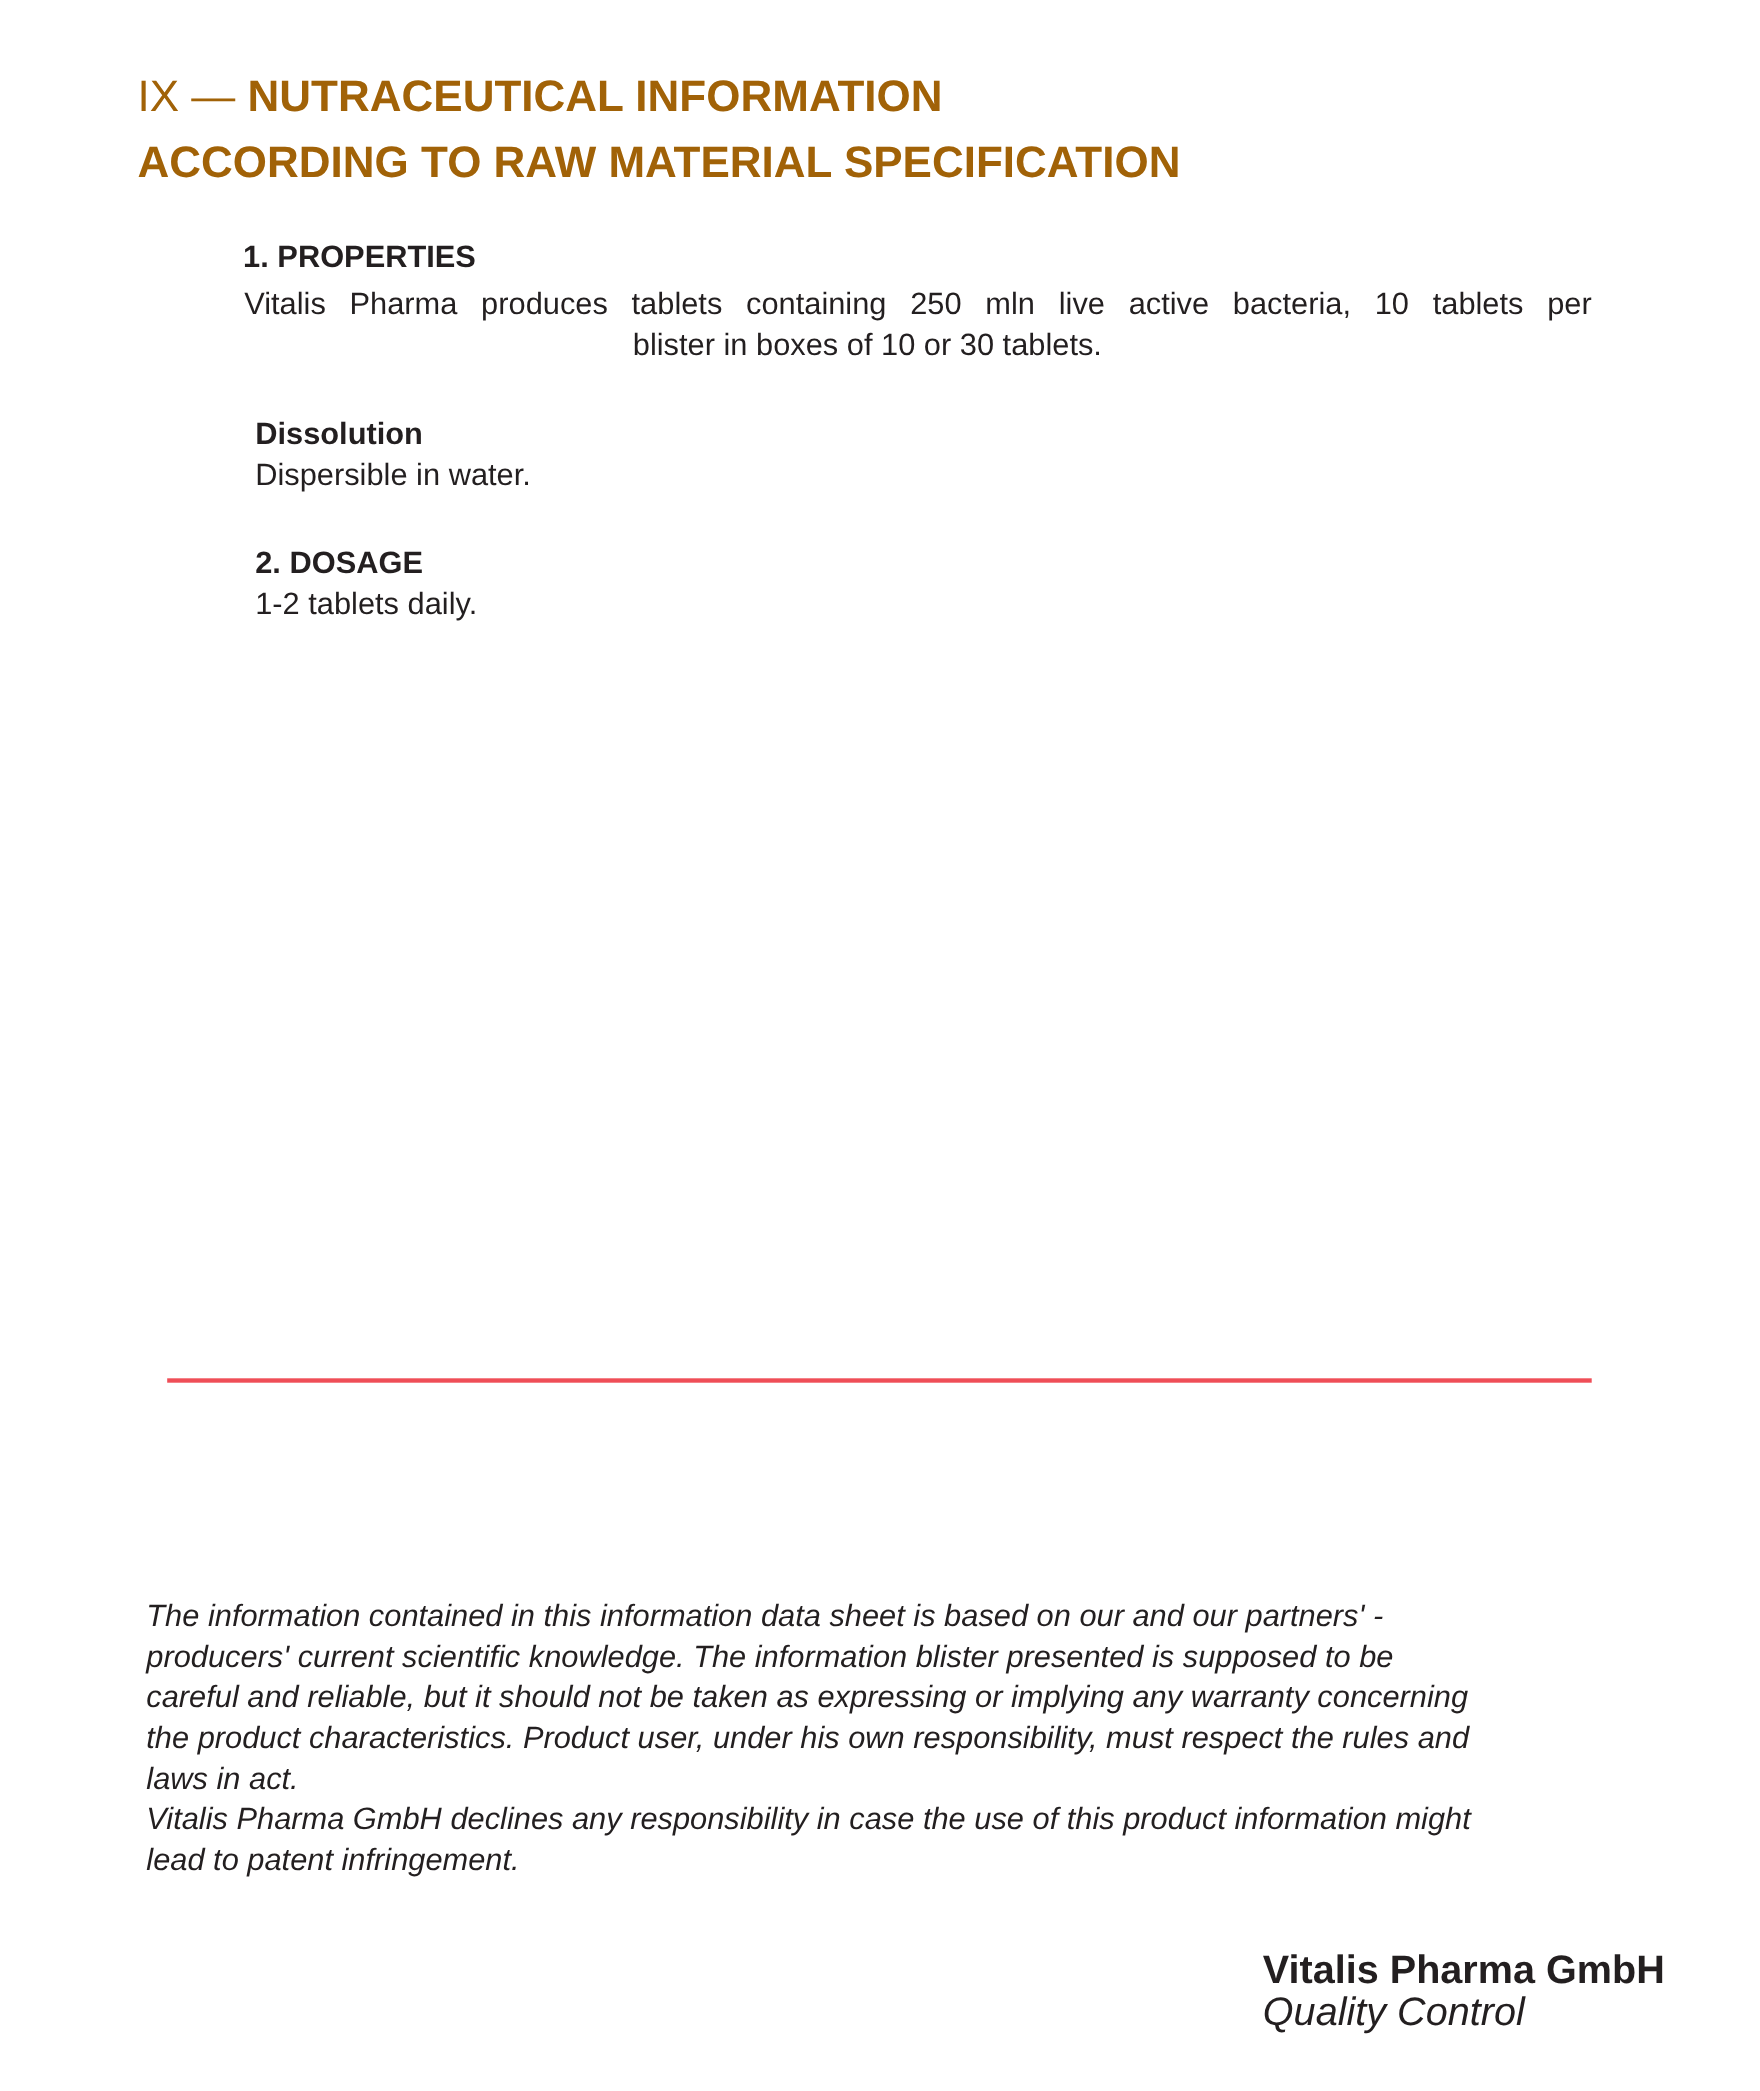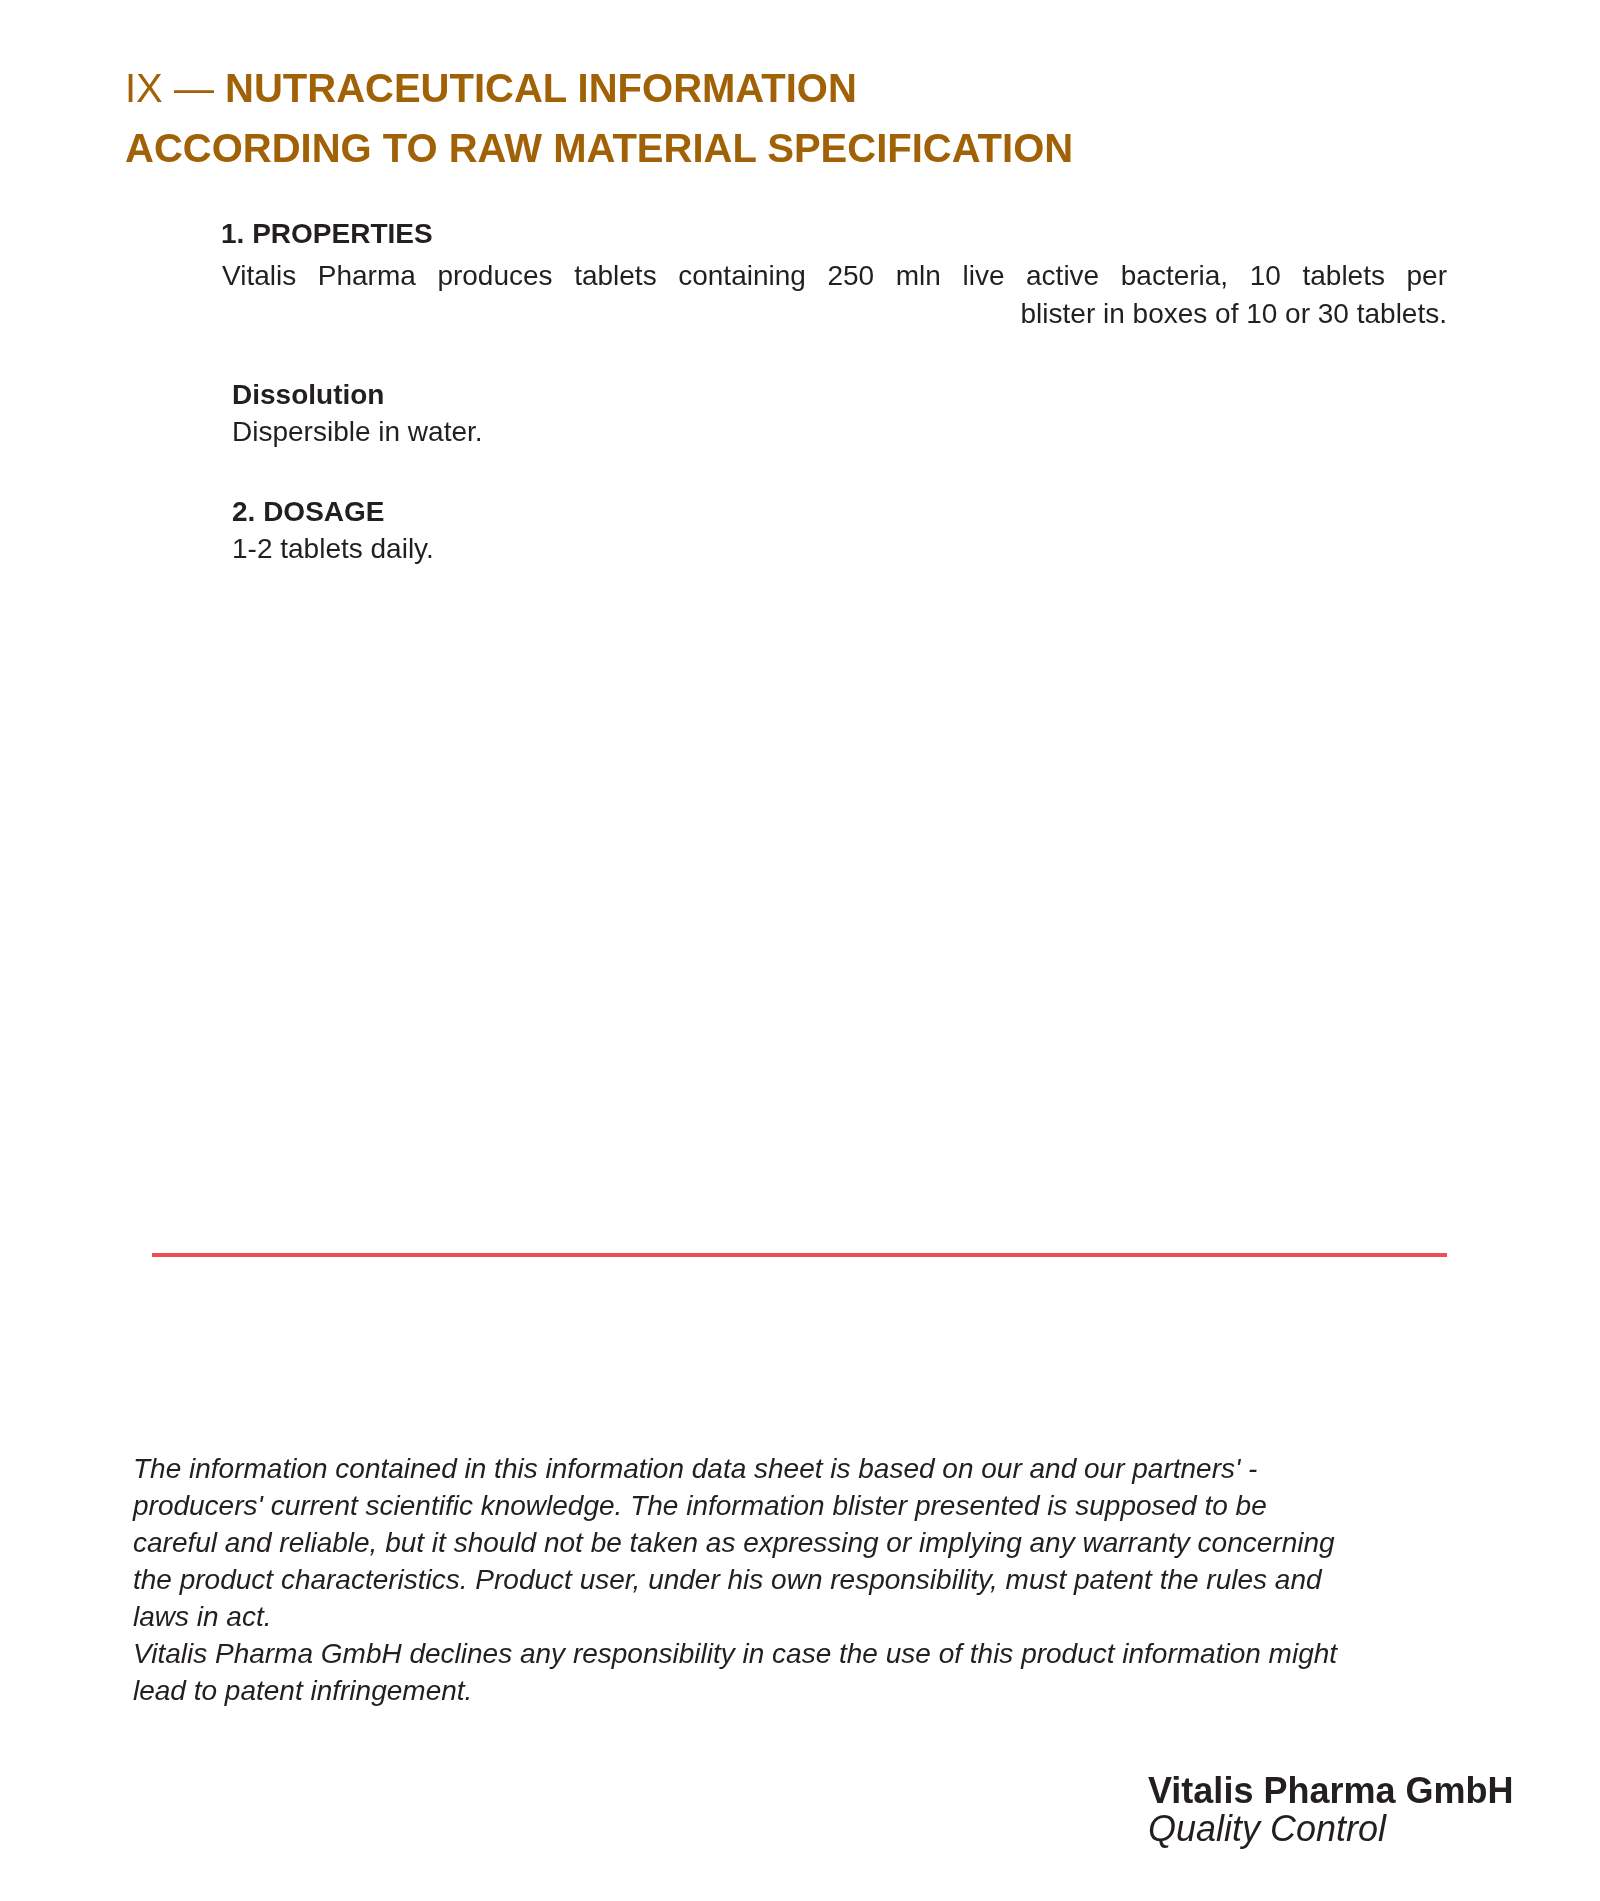--- a/index.html
+++ b/index.html
@@ -30,21 +30,21 @@
 
   .para-block {
     position: absolute; left: 130px; width: 1317px;
     font-size: 28px; line-height: 38px;
   }
   .para-line-first {
     text-indent: 92px;
     text-align: justify;
     text-align-last: justify;
   }
-  .para-line { text-align: right; }
+  .para-line { text-align: center; }
 
   .sub-block { position: absolute; left: 232px; }
   .sub-block .sub-body { white-space: nowrap; }
 
   .red-divider {
     position: absolute; left: 152px; top: 1253px;
     width: 1295px; height: 4px;
     border: none;
   }
 
@@ -88,21 +88,21 @@
     <div class="sub-body">1-2 tablets daily.</div>
   </div>
 
   <div class="red-divider" style="background:#ef4e57;"></div>
 
 
   <div class="note-block legal-block body-text" style="top:1450px;">
     <div class="note-line">The information contained in this information data sheet is based on our and our partners' -</div>
     <div class="note-line">producers' current scientific knowledge. The information blister presented is supposed to be</div>
     <div class="note-line">careful and reliable, but it should not be taken as expressing or implying any warranty concerning</div>
-    <div class="note-line">the product characteristics. Product user, under his own responsibility, must patent the rules and</div>
+    <div class="note-line">the product characteristics. Product user, under his own responsibility, must respect the rules and</div>
     <div class="note-line">laws in act.</div>
     <div class="note-line">Vitalis Pharma GmbH declines any responsibility in case the use of this product information might</div>
     <div class="note-line">lead to patent infringement.</div>
   </div>
 
   <div class="signature-block">
     <div class="signature-company">Vitalis Pharma GmbH</div>
     <div class="signature-role">Quality Control</div>
   </div>
 

